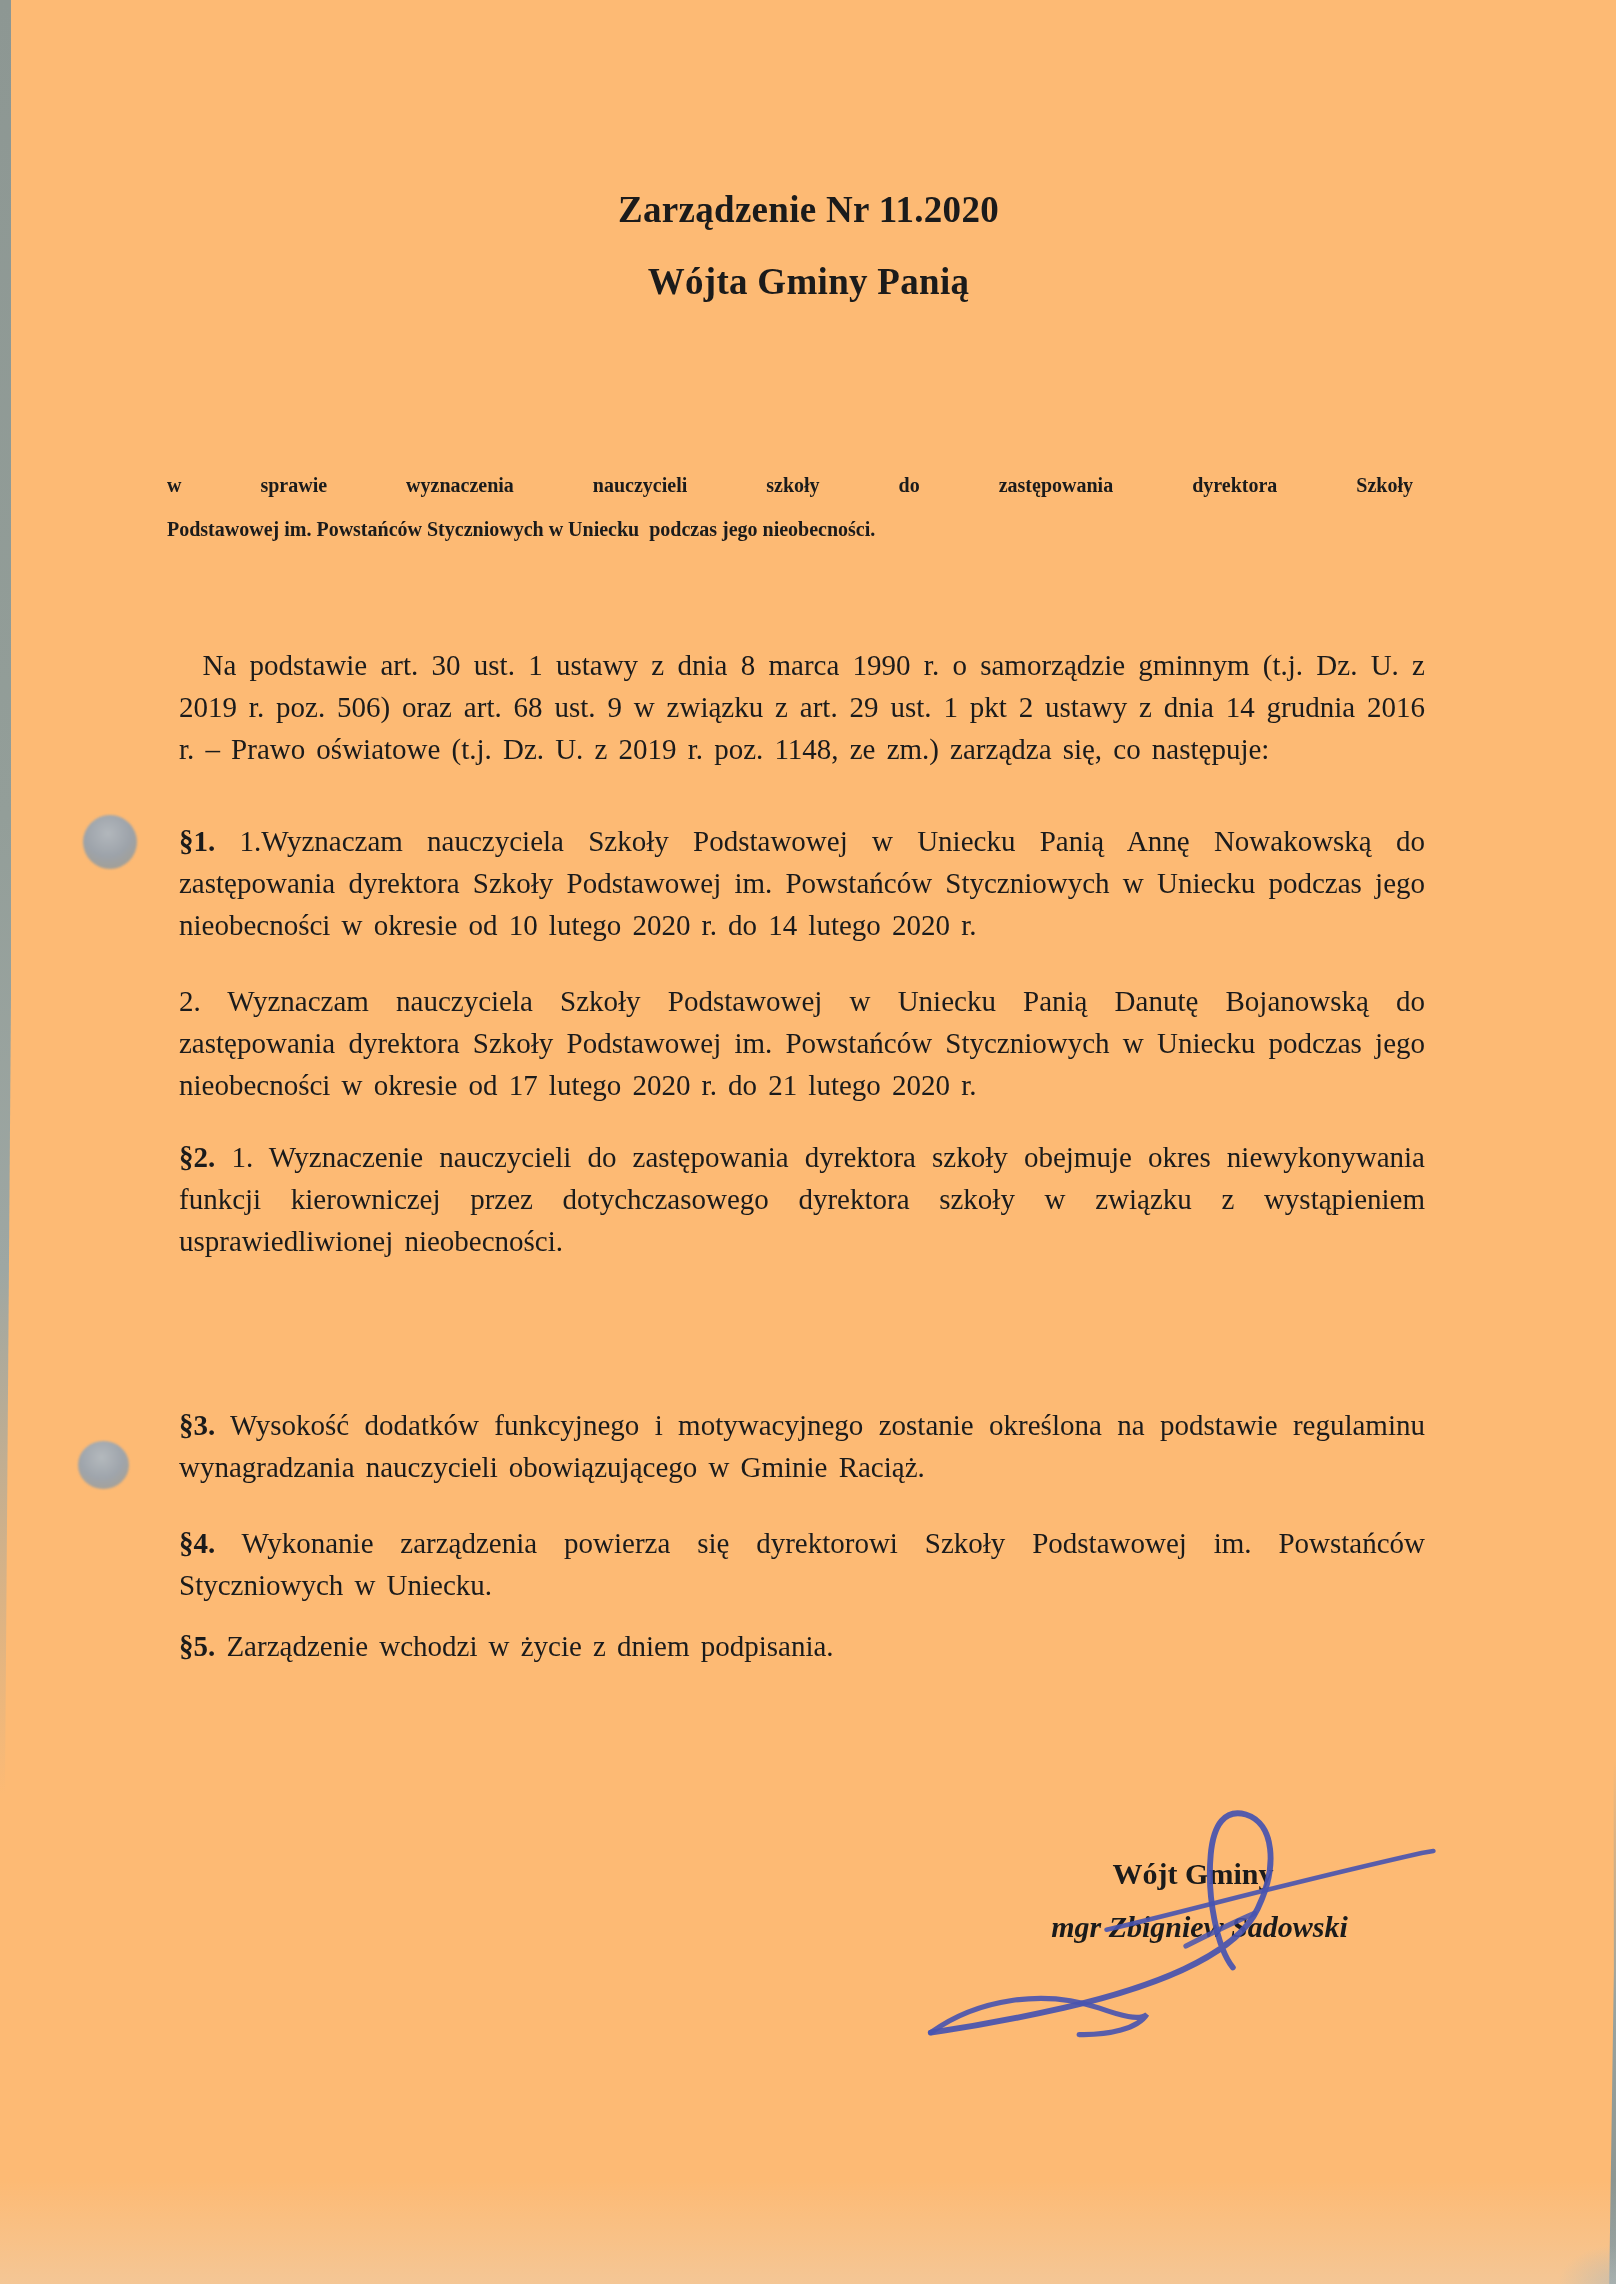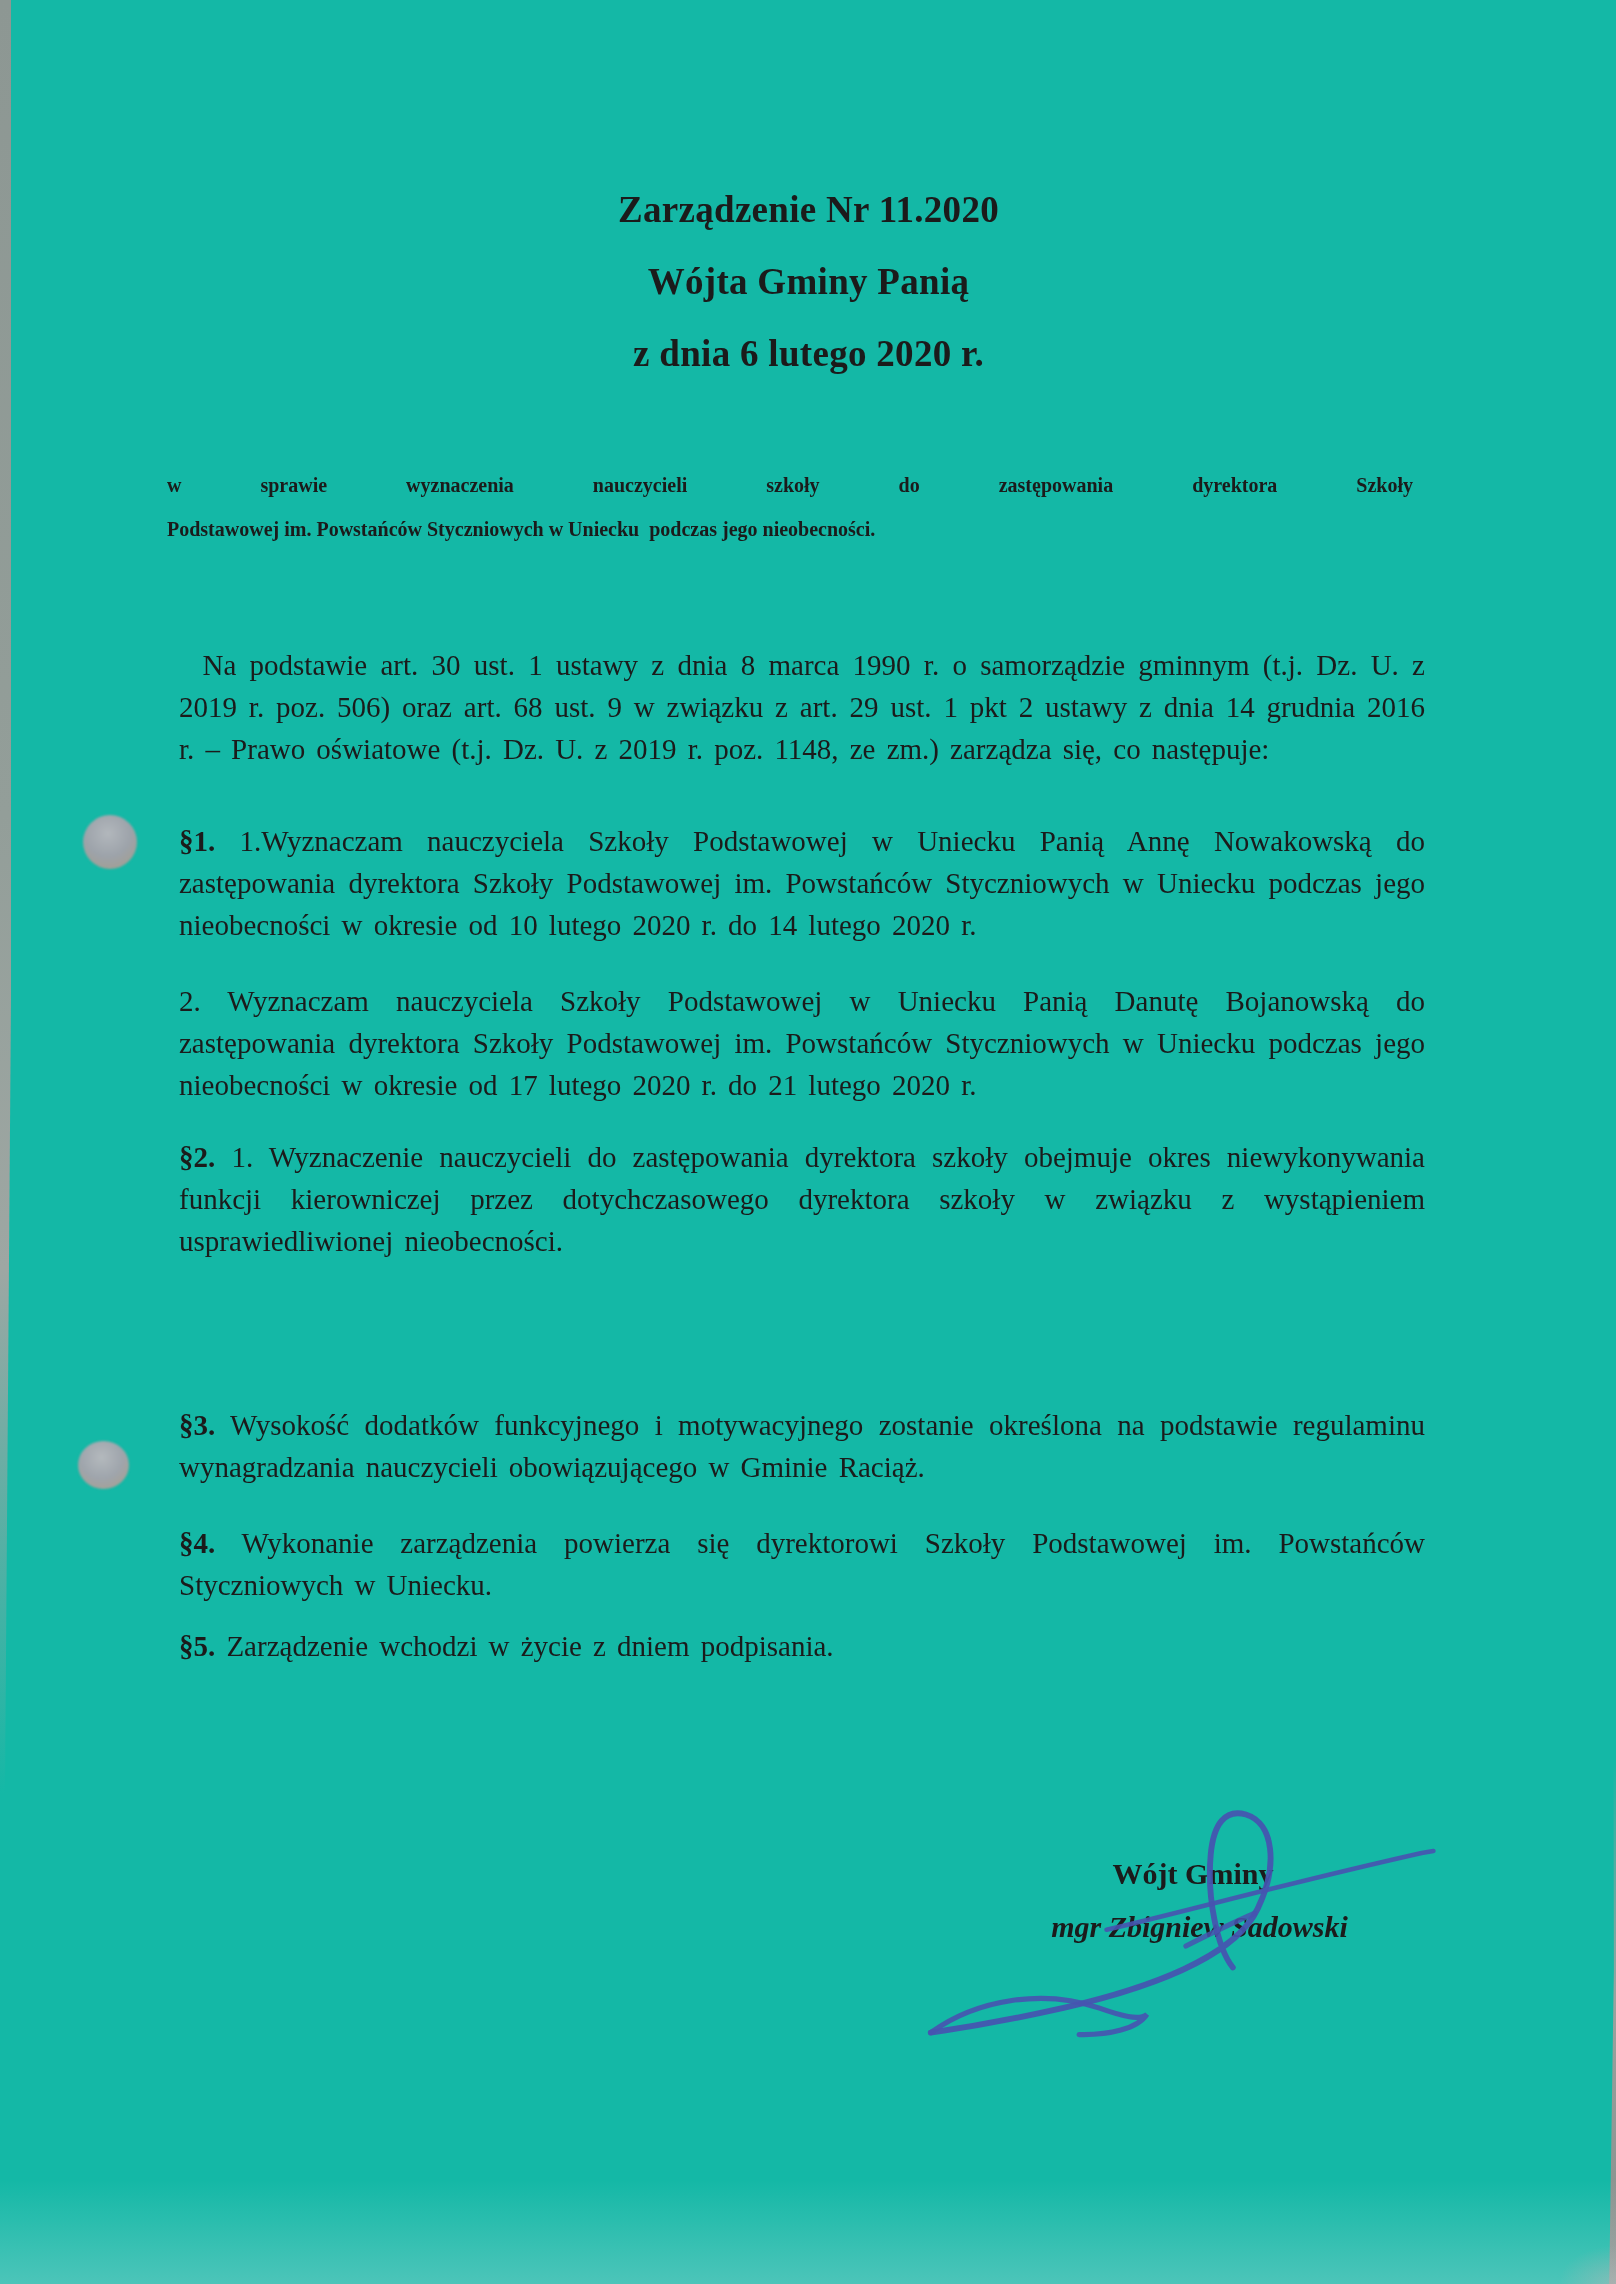--- a/index.html
+++ b/index.html
@@ -1,19 +1,19 @@
 <!DOCTYPE html>
 <html lang="pl" style="font-size:10.4px"><head>
 <meta charset="utf-8">
 <style>
   html,body{margin:0;padding:0;background:#ffffff;}
   .page{
     position:relative;
     width:1617px;height:2284px;
-    background:#14b8a6;
+    background:#fdba74;
     overflow:hidden;
     font-family:"Liberation Serif","DejaVu Serif",serif;
     color:#1b1b1b;
   }
   
   .edge-left{
     position:absolute;left:0;top:0;width:11px;height:1812px;
     background:linear-gradient(to bottom,#8d9793 0%,#939e99 45%,#9ea7a3 70%,rgba(250,250,250,0) 99%);
     clip-path:polygon(0 0,100% 0,100% 55%,45% 99%,0 100%);
   }
@@ -76,21 +76,20 @@
   <div class="edge-left"></div>
   <div class="edge-right"></div>
   <div class="corner-smudge"></div>
   <div class="bottom-tint"></div>
 
   <div class="hole hole-1"></div>
   <div class="hole hole-2"></div>
 
   <div class="title-line t1">Zarządzenie Nr 11.2020</div>
   <div class="title-line t2">Wójta Gminy Panią</div>
-  <div class="title-line t3">z dnia 6 lutego 2020 r.</div>
 
   <div class="subject">
     <div class="subject-l1">w sprawie wyznaczenia nauczycieli szkoły do zastępowania dyrektora Szkoły</div>
     <div class="subject-l2">Podstawowej im. Powstańców Styczniowych w Uniecku  podczas jego nieobecności.</div>
   </div>
 
   <p class="par preamble">Na podstawie art. 30 ust. 1 ustawy z dnia 8 marca 1990 r. o samorządzie gminnym (t.j. Dz. U. z 2019 r. poz. 506) oraz art. 68 ust. 9 w związku z art. 29 ust. 1 pkt 2 ustawy z dnia 14 grudnia 2016 r. – Prawo oświatowe (t.j. Dz. U. z 2019 r. poz. 1148, ze zm.) zarządza się, co następuje:</p>
 
   <p class="par s1"><b>§1.</b> <span>1.Wyznaczam nauczyciela Szkoły Podstawowej w Uniecku Panią Annę Nowakowską do zastępowania dyrektora Szkoły Podstawowej im. Powstańców Styczniowych w Uniecku podczas jego nieobecności w okresie od 10 lutego 2020 r. do 14 lutego 2020 r.</span></p>
 

